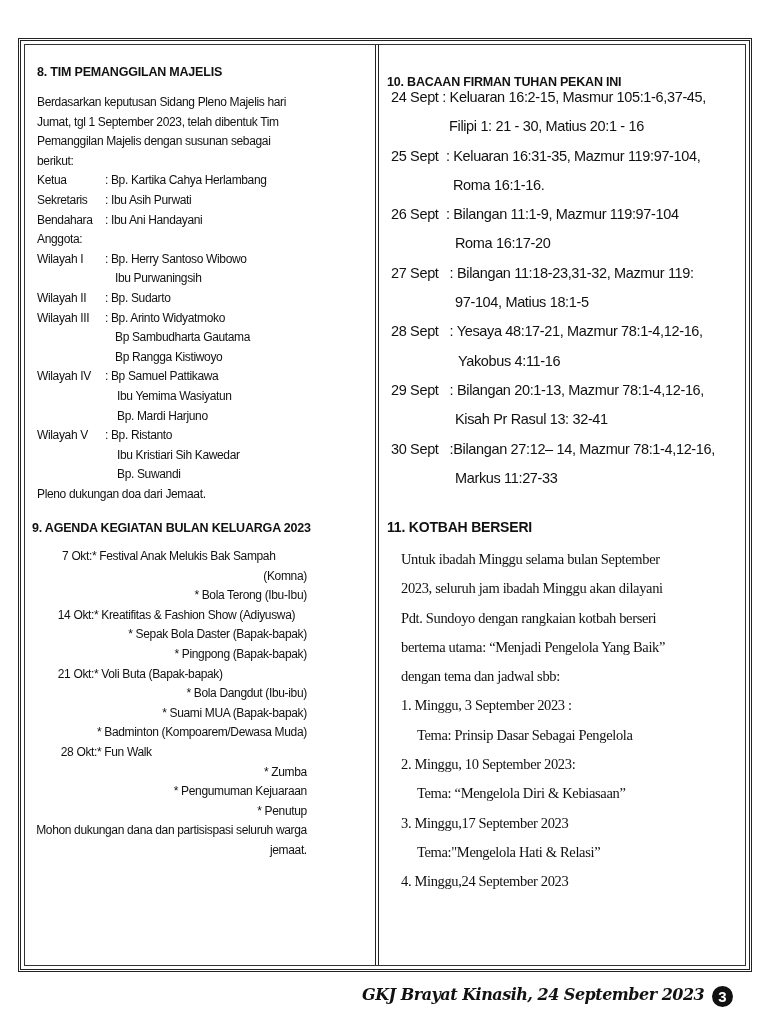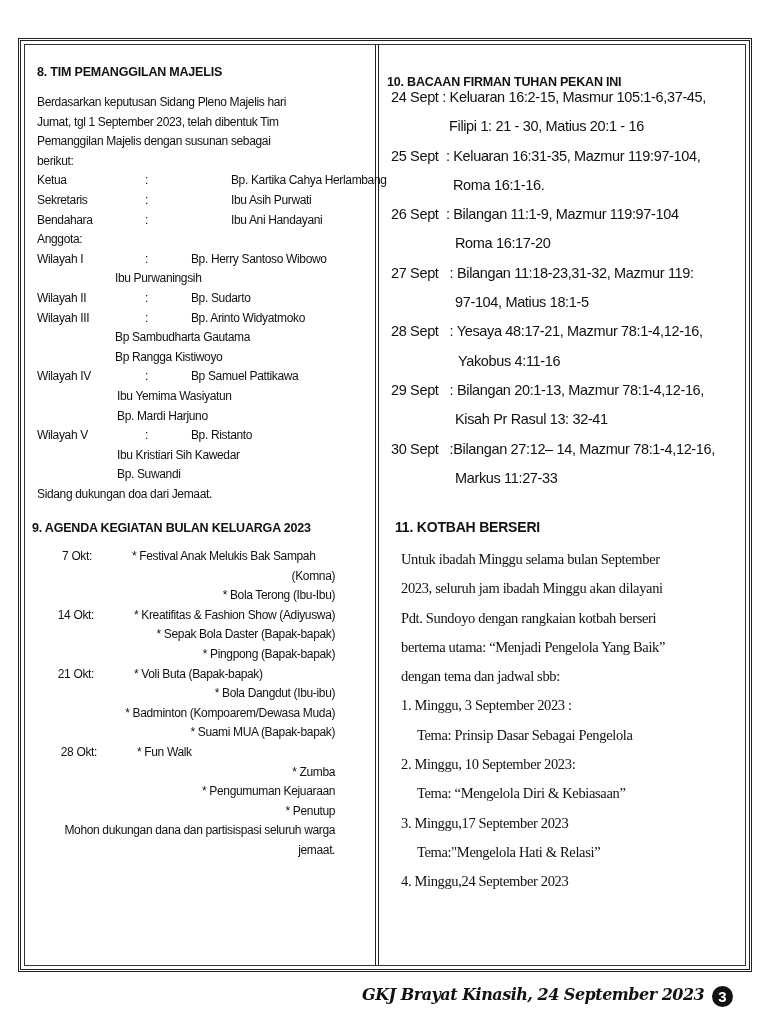--- a/index.html
+++ b/index.html
@@ -9,21 +9,21 @@
            border: 3px double #222; box-sizing: border-box; }
   .frame-inner { position: absolute; left: 3px; top: 3px; right: 3px; bottom: 3px;
            border: 1px solid #333; }
   .divider { position: absolute; left: 350px; top: 0; bottom: 0; width: 4px;
            border-left: 1px solid #222; border-right: 1px solid #222; box-sizing: border-box; }
   .col { position: absolute; top: 0; }
   .col-left { left: 6px; width: 336px; }
   .col-right { left: 362px; width: 360px; }
   .sec-title { font-weight: bold; font-size: 12.5px; letter-spacing: -0.2px; }
   .t { font-size: 12px; line-height: 19.6px; letter-spacing: -0.35px; white-space: nowrap; }
-  .row { display: flex; gap: 40px; }
+  .row { display: flex; }
   .lbl { display: inline-block; }
   .r { font-size: 14.5px; letter-spacing: -0.35px; white-space: nowrap; line-height: 29.3px; }
   .footer { position: absolute; left: 362px; top: 985px; font-family: "DejaVu Serif", serif;
             font-style: italic; font-weight: bold; font-size: 16px; letter-spacing: -0.5px; color: #111; }
   .badge { position: absolute; left: 712px; top: 986px; width: 21px; height: 21px; border-radius: 50%;
            background: #111; color: #fff; font-weight: bold; font-size: 15px; text-align: center; line-height: 21px; }
   .watermark { position: absolute; left: 630px; top: 988px; font-size: 46px; color: #c8c8c8;
            font-family: "Liberation Sans", sans-serif; letter-spacing: 2px; z-index: -1; }
 </style>
 </head>
@@ -88,21 +88,21 @@
         <div class="t" style="padding-left:80px">Bp. Mardi Harjuno</div>
 
         <div class="t row">
           <span class="lbl" style="width:68px">Wilayah V</span>
           <span>:&nbsp;</span>
             <span>Bp. Ristanto</span>
         </div>
         <div class="t" style="padding-left:80px">Ibu Kristiari Sih Kawedar</div>
         <div class="t" style="padding-left:80px">Bp. Suwandi</div>
 
-        <div class="t">Sidang dukungan doa dari Jemaat.</div>
+        <div class="t">Pleno dukungan doa dari Jemaat.</div>
       </div>
 
       <div style="position:absolute; left:1px; top:476px;">
         <div class="sec-title">9. AGENDA KEGIATAN BULAN KELUARGA 2023</div>
       </div>
       <div style="position:absolute; left:1px; top:502px;text-align:right;">
 
         <div class="t row">
           <span class="lbl" style="width:60px">7 Okt:</span>
           <span>* Festival Anak Melukis Bak Sampah</span>
@@ -115,22 +115,22 @@
           <span>* Kreatifitas &amp; Fashion Show (Adiyuswa)</span>
         </div>
         <div class="t" style="padding-left:65px">* Sepak Bola Daster (Bapak-bapak)</div>
         <div class="t" style="padding-left:65px">* Pingpong (Bapak-bapak)</div>
 
         <div class="t row">
           <span class="lbl" style="width:62px">21 Okt:</span>
           <span>* Voli Buta (Bapak-bapak)</span>
         </div>
         <div class="t" style="padding-left:65px">* Bola Dangdut (Ibu-ibu)</div>
+        <div class="t" style="padding-left:65px">* Suami MUA (Bapak-bapak)</div>
         <div class="t" style="padding-left:65px">* Badminton (Kompoarem/Dewasa Muda)</div>
-        <div class="t" style="padding-left:65px">* Suami MUA (Bapak-bapak)</div>
 
         <div class="t row">
           <span class="lbl" style="width:65px">28 Okt:</span>
           <span>* Fun Walk</span>
         </div>
         <div class="t" style="padding-left:65px">* Zumba</div>
         <div class="t" style="padding-left:68px">* Pengumuman Kejuaraan</div>
         <div class="t" style="padding-left:65px">* Penutup</div>
 
         <div class="t">Mohon dukungan dana dan partisispasi seluruh warga</div>
@@ -159,21 +159,21 @@
         <div class="r"><span>28 Sept</span>&nbsp;&nbsp; <span>: Yesaya 48:17-21, Mazmur 78:1-4,12-16,</span></div>
         <div class="r" style="padding-left:67px">Yakobus 4:11-16</div>
 
         <div class="r"><span>29 Sept</span>&nbsp;&nbsp; <span>: Bilangan 20:1-13, Mazmur 78:1-4,12-16,</span></div>
         <div class="r" style="padding-left:64px">Kisah Pr Rasul 13: 32-41</div>
 
         <div class="r"><span>30 Sept</span>&nbsp;&nbsp; <span>:Bilangan 27:12– 14, Mazmur 78:1-4,12-16,</span></div>
         <div class="r" style="padding-left:64px">Markus 11:27-33</div>
       </div>
 
-      <div style="position:absolute; left:8px; top:474px;">
+      <div style="position:absolute; left:0px; top:474px;">
         <div class="sec-title" style="font-size:14px">11. KOTBAH BERSERI</div>
       </div>
       <div style="position:absolute; left:14px; top:500px;font-family:Liberation Serif, serif;">
         <div class="r">Untuk ibadah Minggu selama bulan September</div>
         <div class="r">2023, seluruh jam ibadah Minggu akan dilayani</div>
         <div class="r">Pdt. Sundoyo dengan rangkaian kotbah berseri</div>
         <div class="r">bertema utama: “Menjadi Pengelola Yang Baik”</div>
         <div class="r">dengan tema dan jadwal sbb:</div>
 
         <div class="r">1. Minggu, 3 September 2023 :</div>

